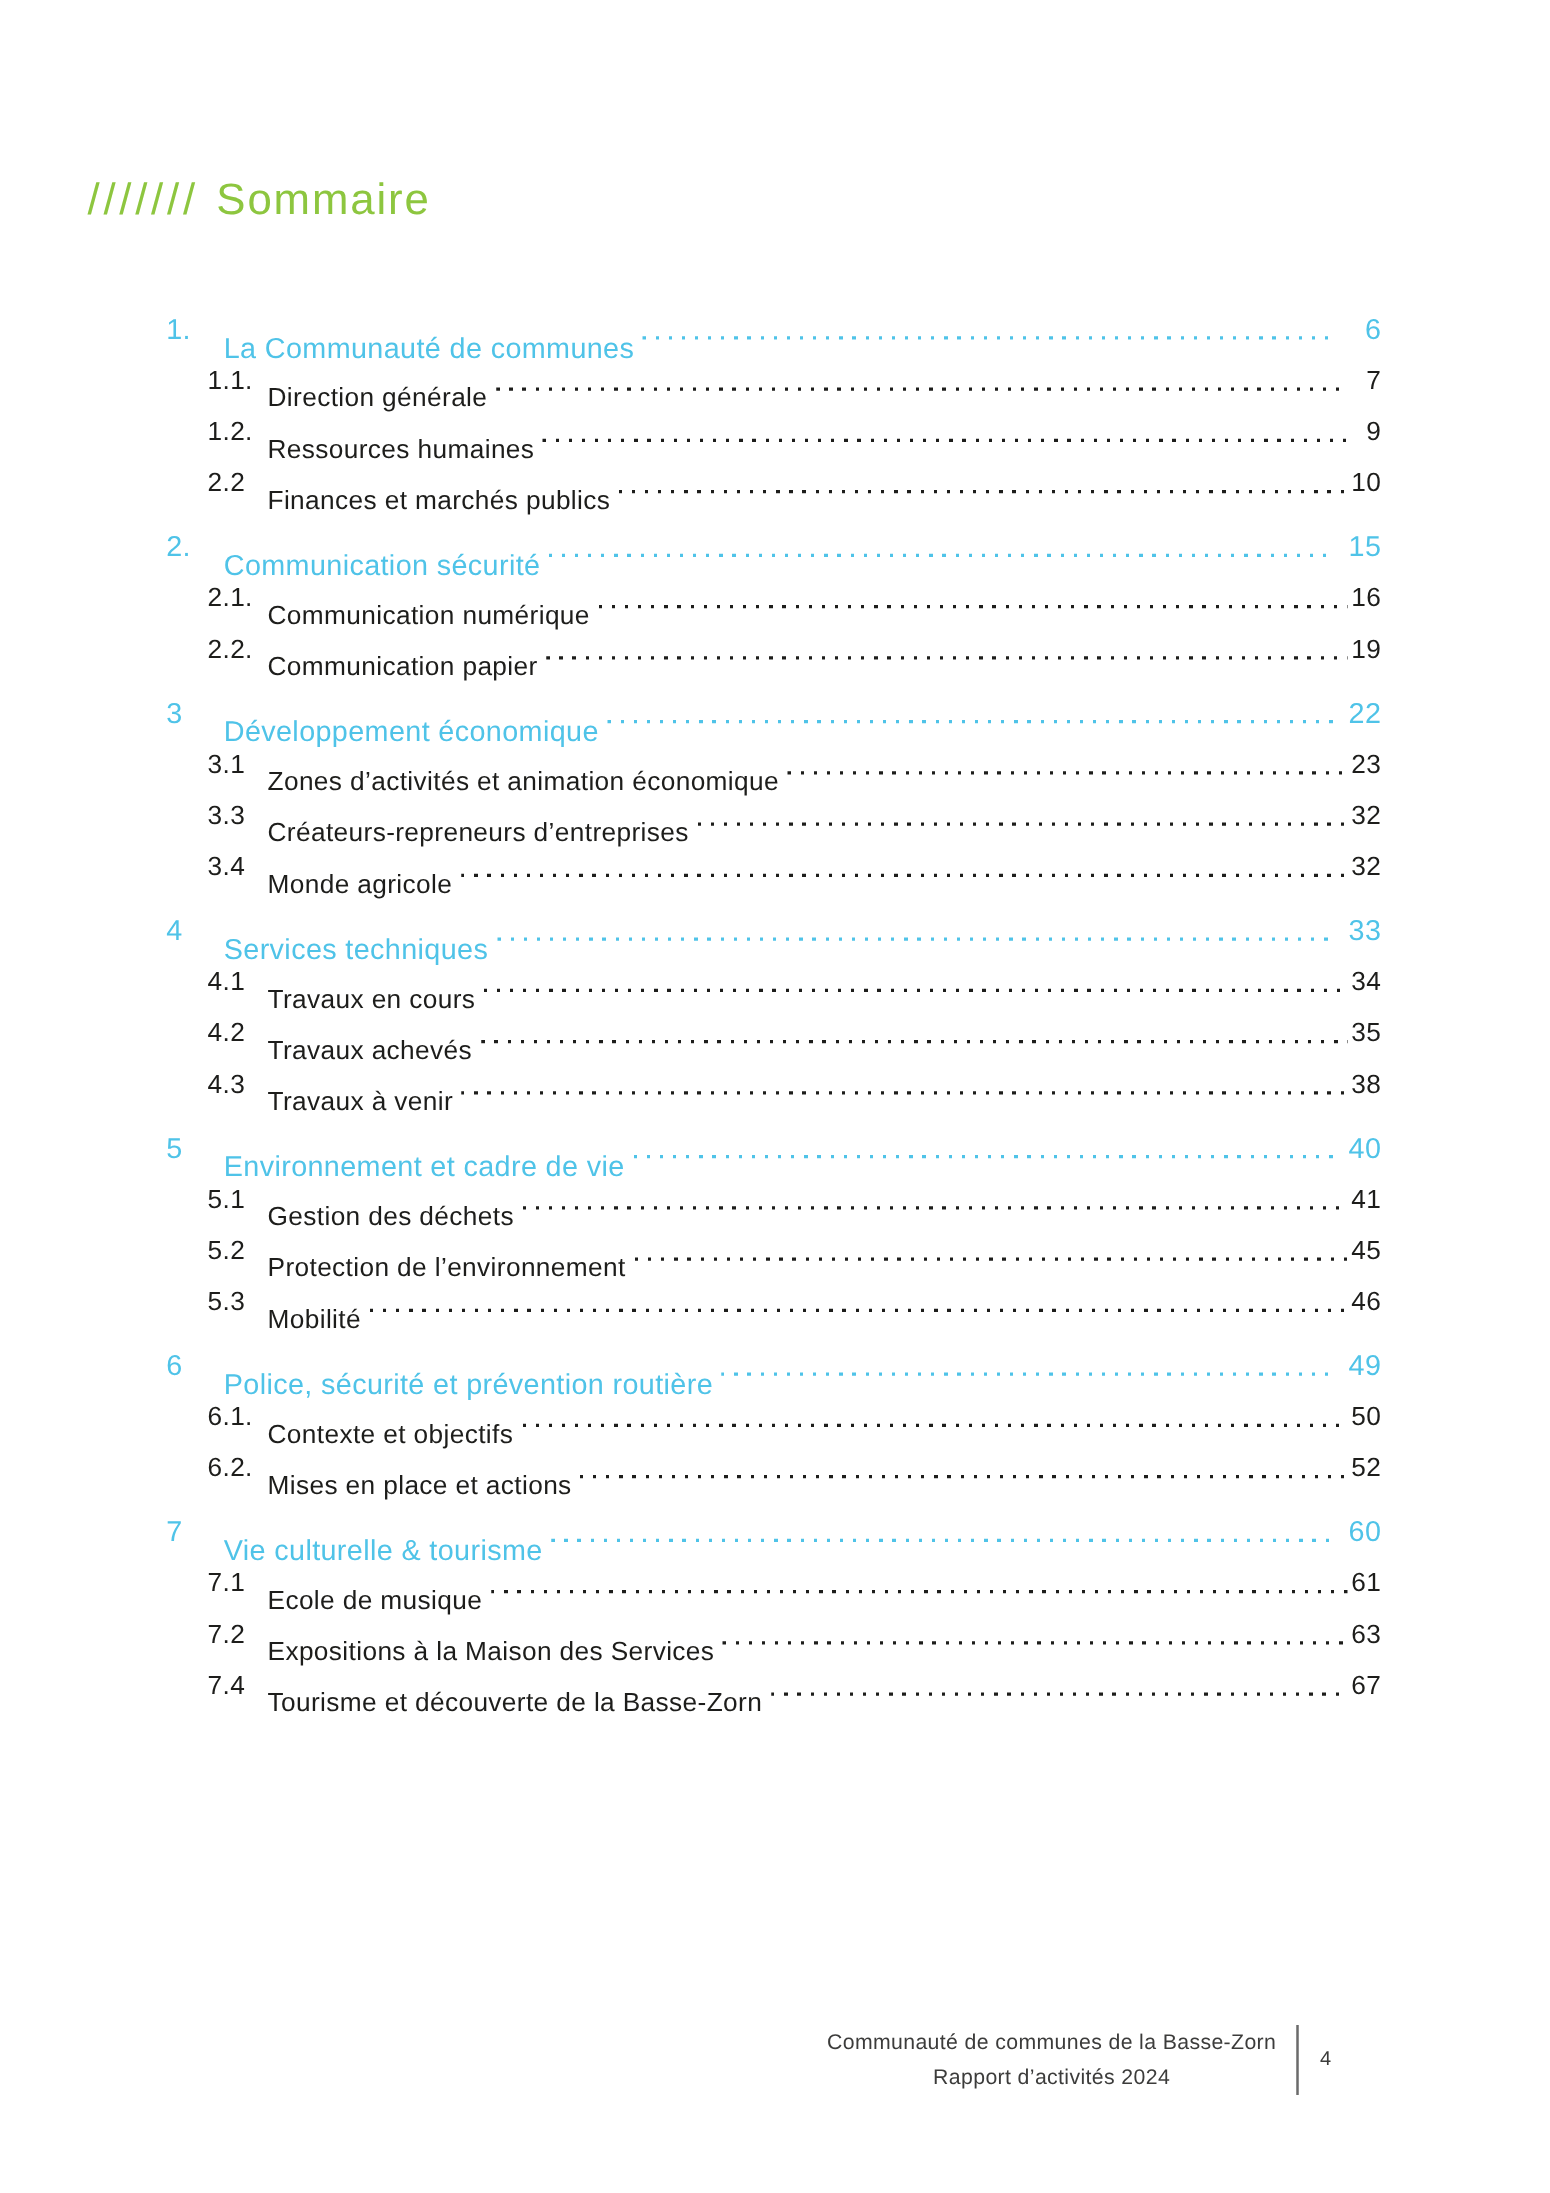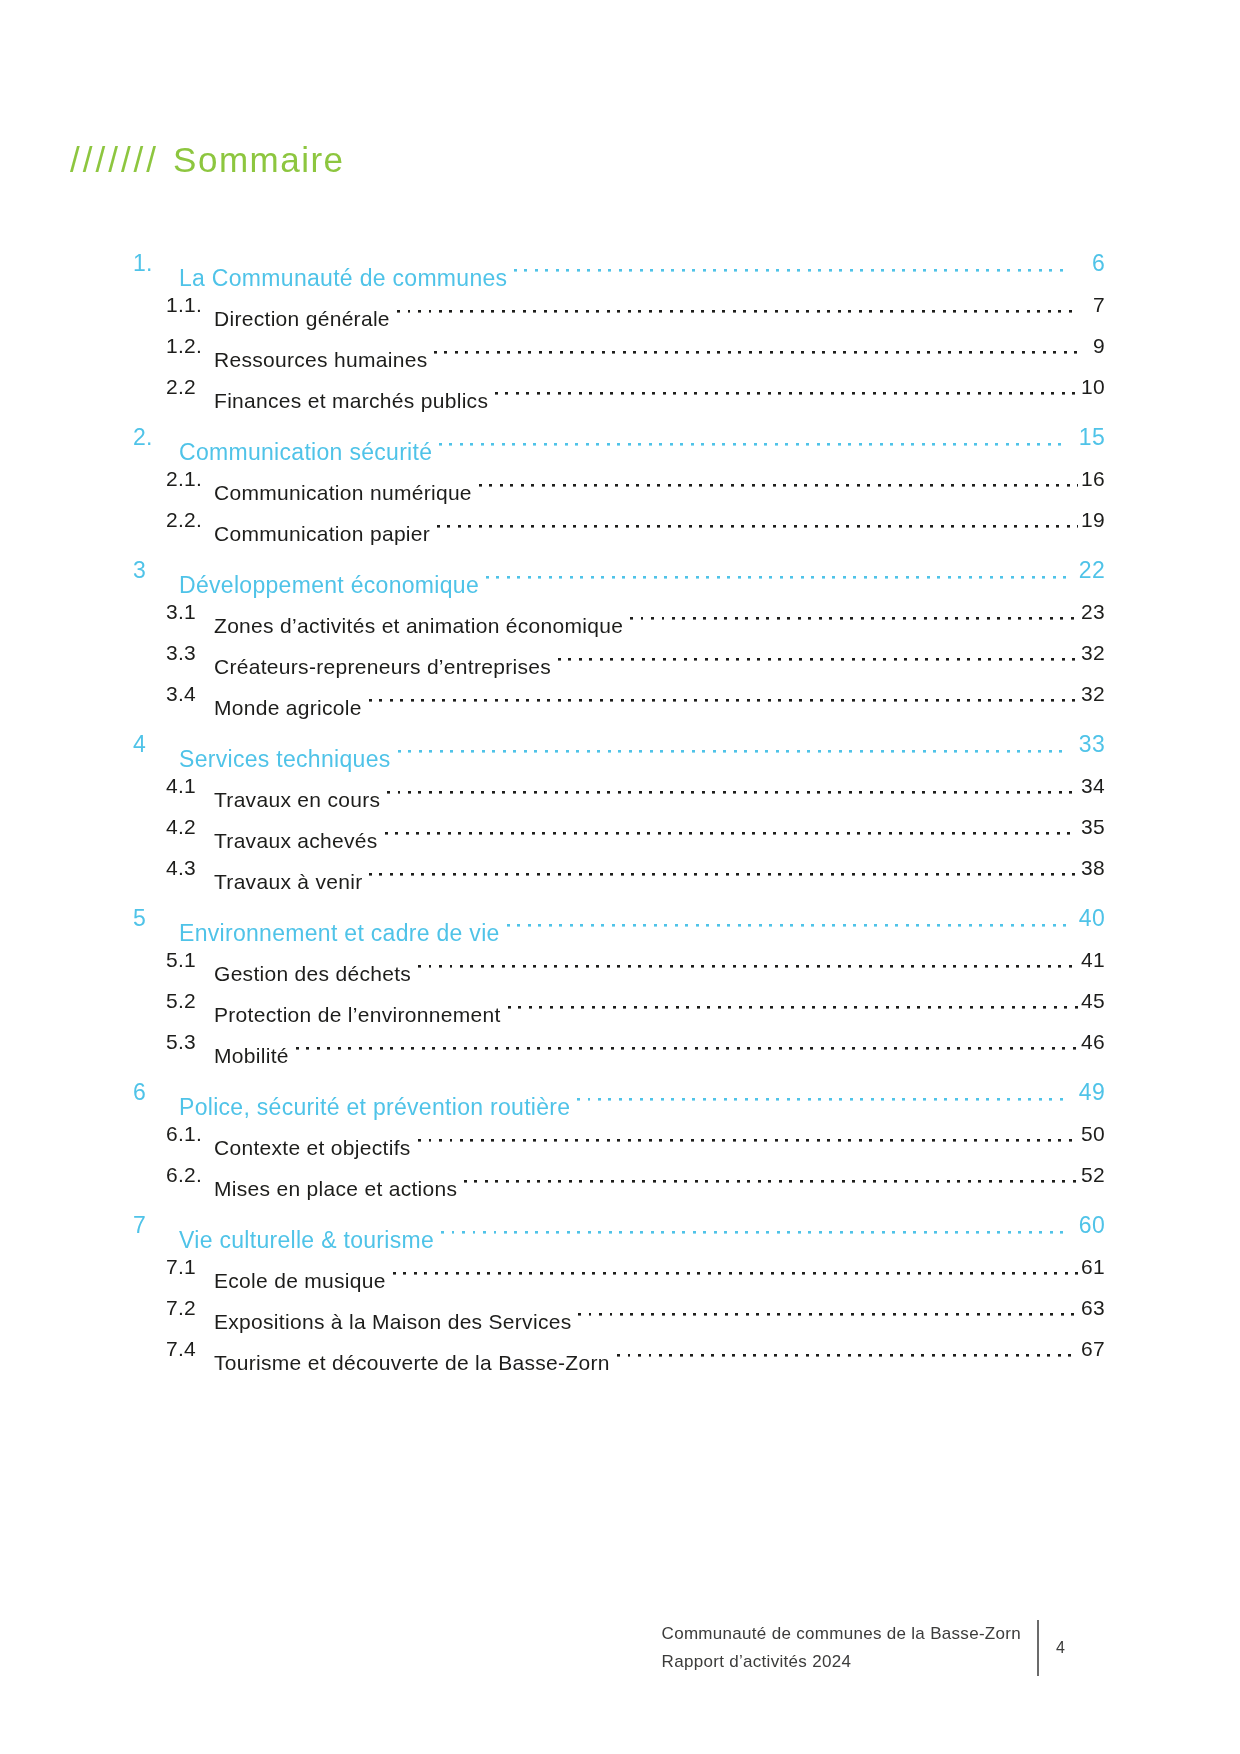--- a/index.html
+++ b/index.html
@@ -52,21 +52,21 @@
     background-repeat:no-repeat;
     background-position:0 calc(100% - 12px);
   }
   .toc-row.main .leader{--dot:var(--cyan);margin-right:12px;}
   .toc-row .page{flex:0 0 auto;min-width:24px;text-align:right;}
   .footer{
     position:absolute;top:1620px;right:162px;
     display:flex;align-items:center;
   }
   .footer-text{
-    text-align:left;
+    text-align:center;
     font-size:17px;letter-spacing:0.3px;line-height:28px;
     color:var(--footer-ink);
     margin-left:11px;
   }
   .footer-bar{
     width:2px;height:56px;background:#6b6b6b;
     margin-left:16px;
   }
   .footer-page{
     font-size:16px;color:var(--footer-ink);

